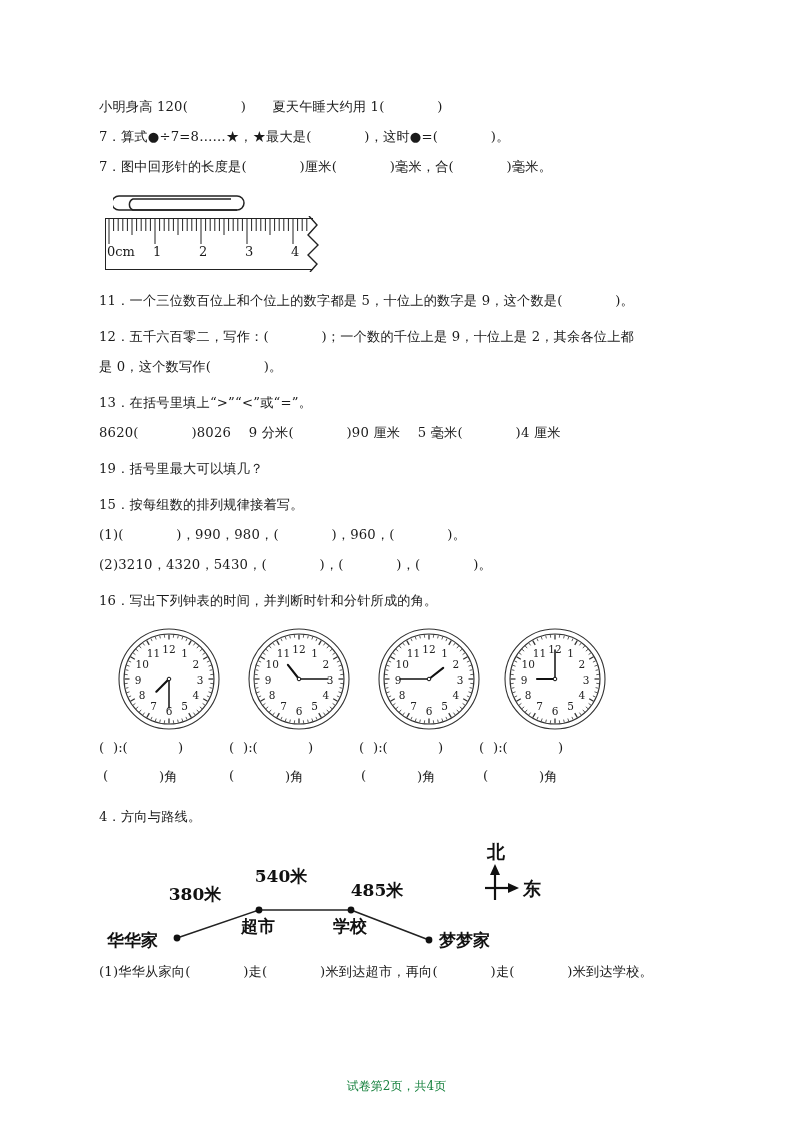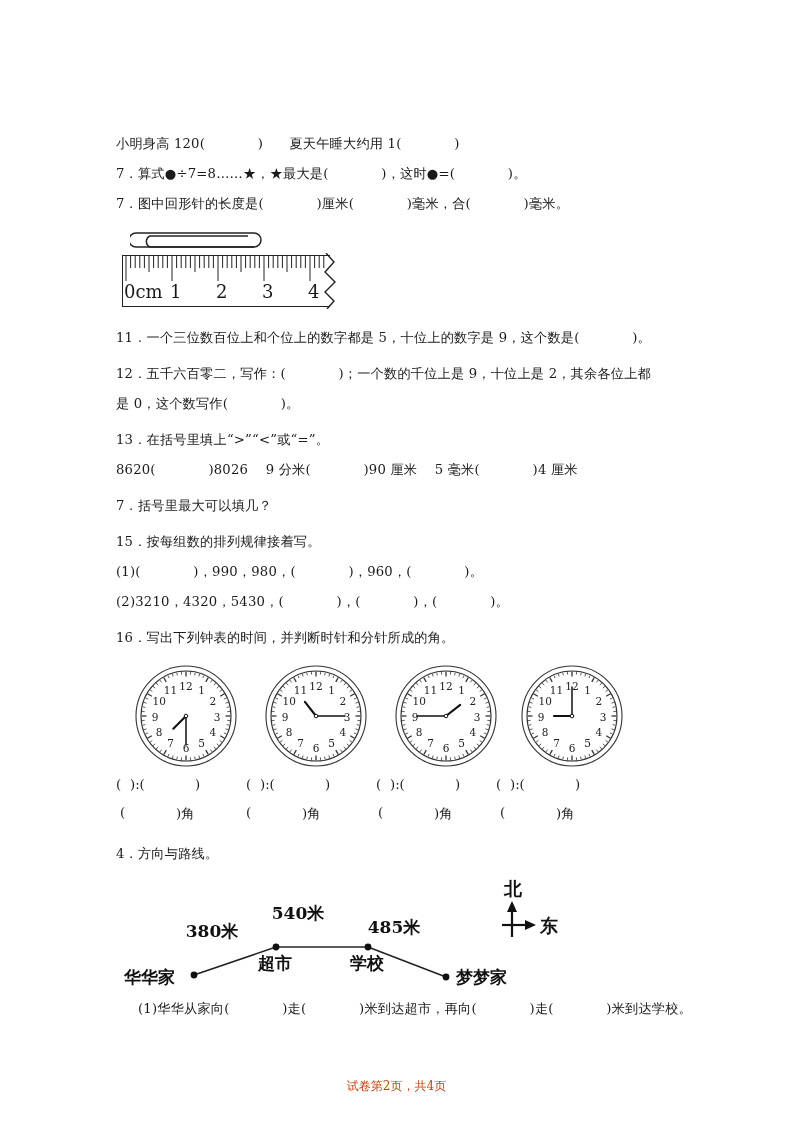--- a/index.html
+++ b/index.html
@@ -15,34 +15,33 @@
     color: #1a1a1a;
     overflow: hidden;
   }
   .page {
     position: absolute;
     inset: 0;
     padding: 0;
   }
   .content {
     position: absolute;
-    left: 116px;
+    left: 99px;
     top: 92px;
     width: 576px;
-    margin-top: 37px;
   }
 
   
   .qline {
     font-size: 13.2px;
     line-height: 30px;
     white-space: pre-wrap;
     letter-spacing: 0.2px;
   }
-  .qline.tight { line-height: 28px; text-align: right; }
+  .qline.tight { line-height: 28px; }
 
   .row-gap-sm { height: 6px; }
 
   
   .ruler-fig {
     position: relative;
     width: 240px;
     height: 88px;
     margin: 6px 0 4px 6px;
   }
@@ -70,21 +69,21 @@
     top: 30px;
     width: 210px;
     height: 52px;
   }
   .ruler-nums {
     position: absolute;
     left: 0;
     top: 56px;
     width: 210px;
     height: 26px;
-    font-size: 18px;
+    font-size: 13px;
     font-family: "DejaVu Serif", "Liberation Serif", serif;
   }
   .ruler-nums span {
     position: absolute;
     top: 0;
   }
   .zigzag {
     position: absolute;
     left: 200px;
     top: 28px;
@@ -128,21 +127,21 @@
   .route-fig svg { display: block; }
 
   
   .footer {
     position: absolute;
     left: 0;
     right: 0;
     top: 1078px;
     text-align: center;
     font-size: 12px;
-    color: #c2410c;
+    color: #15803d;
     font-family: "DejaVu Serif", "Liberation Serif", serif;
   }
 </style>
 </head>
 <body>
 
 <div class="page">
   <div class="content">
 
     <div class="qline">小明身高 120(            )      夏天午睡大约用 1(            )</div>
@@ -230,21 +229,21 @@
     <div class="qline">12．五千六百零二，写作：(            )；一个数的千位上是 9，十位上是 2，其余各位上都</div>
     <div class="qline">是 0，这个数写作(            )。</div>
 
     <div class="row-gap-sm"></div>
 
     <div class="qline">13．在括号里填上“&gt;”“&lt;”或“=”。</div>
     <div class="qline">8620(            )8026    9 分米(            )90 厘米    5 毫米(            )4 厘米</div>
 
     <div class="row-gap-sm"></div>
 
-    <div class="qline">7．括号里最大可以填几？</div>
+    <div class="qline">19．括号里最大可以填几？</div>
 
     <div class="row-gap-sm"></div>
 
     <div class="qline">15．按每组数的排列规律接着写。</div>
     <div class="qline">(1)(            )，990，980，(            )，960，(            )。</div>
     <div class="qline">(2)3210，4320，5430，(            )，(            )，(            )。</div>
 
     <div class="row-gap-sm"></div>
 
     <div class="qline">16．写出下列钟表的时间，并判断时针和分针所成的角。</div>

